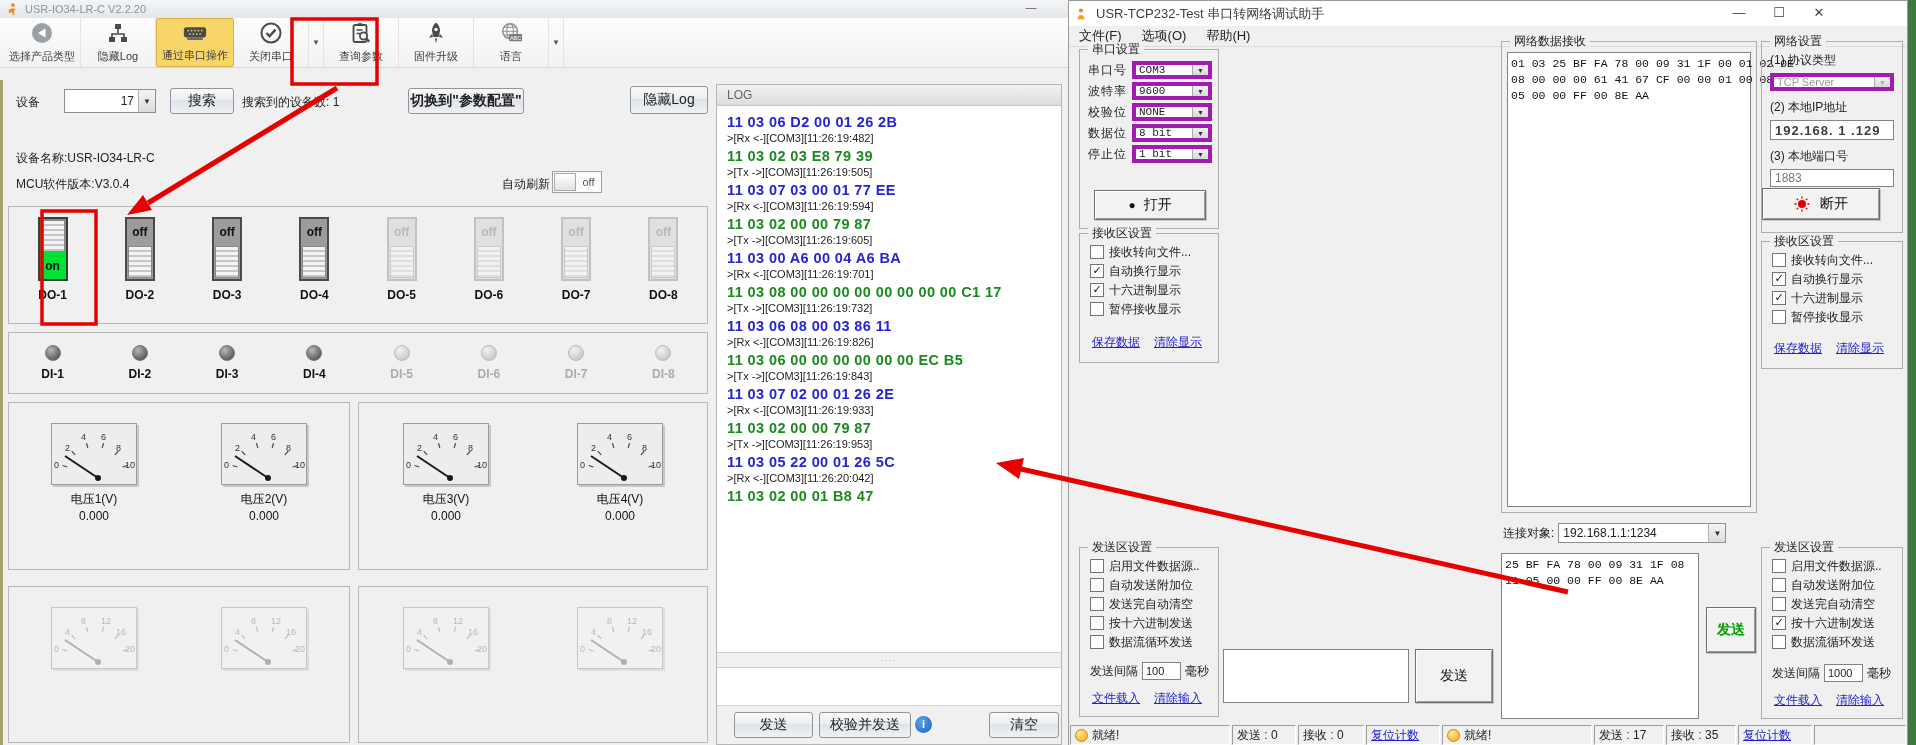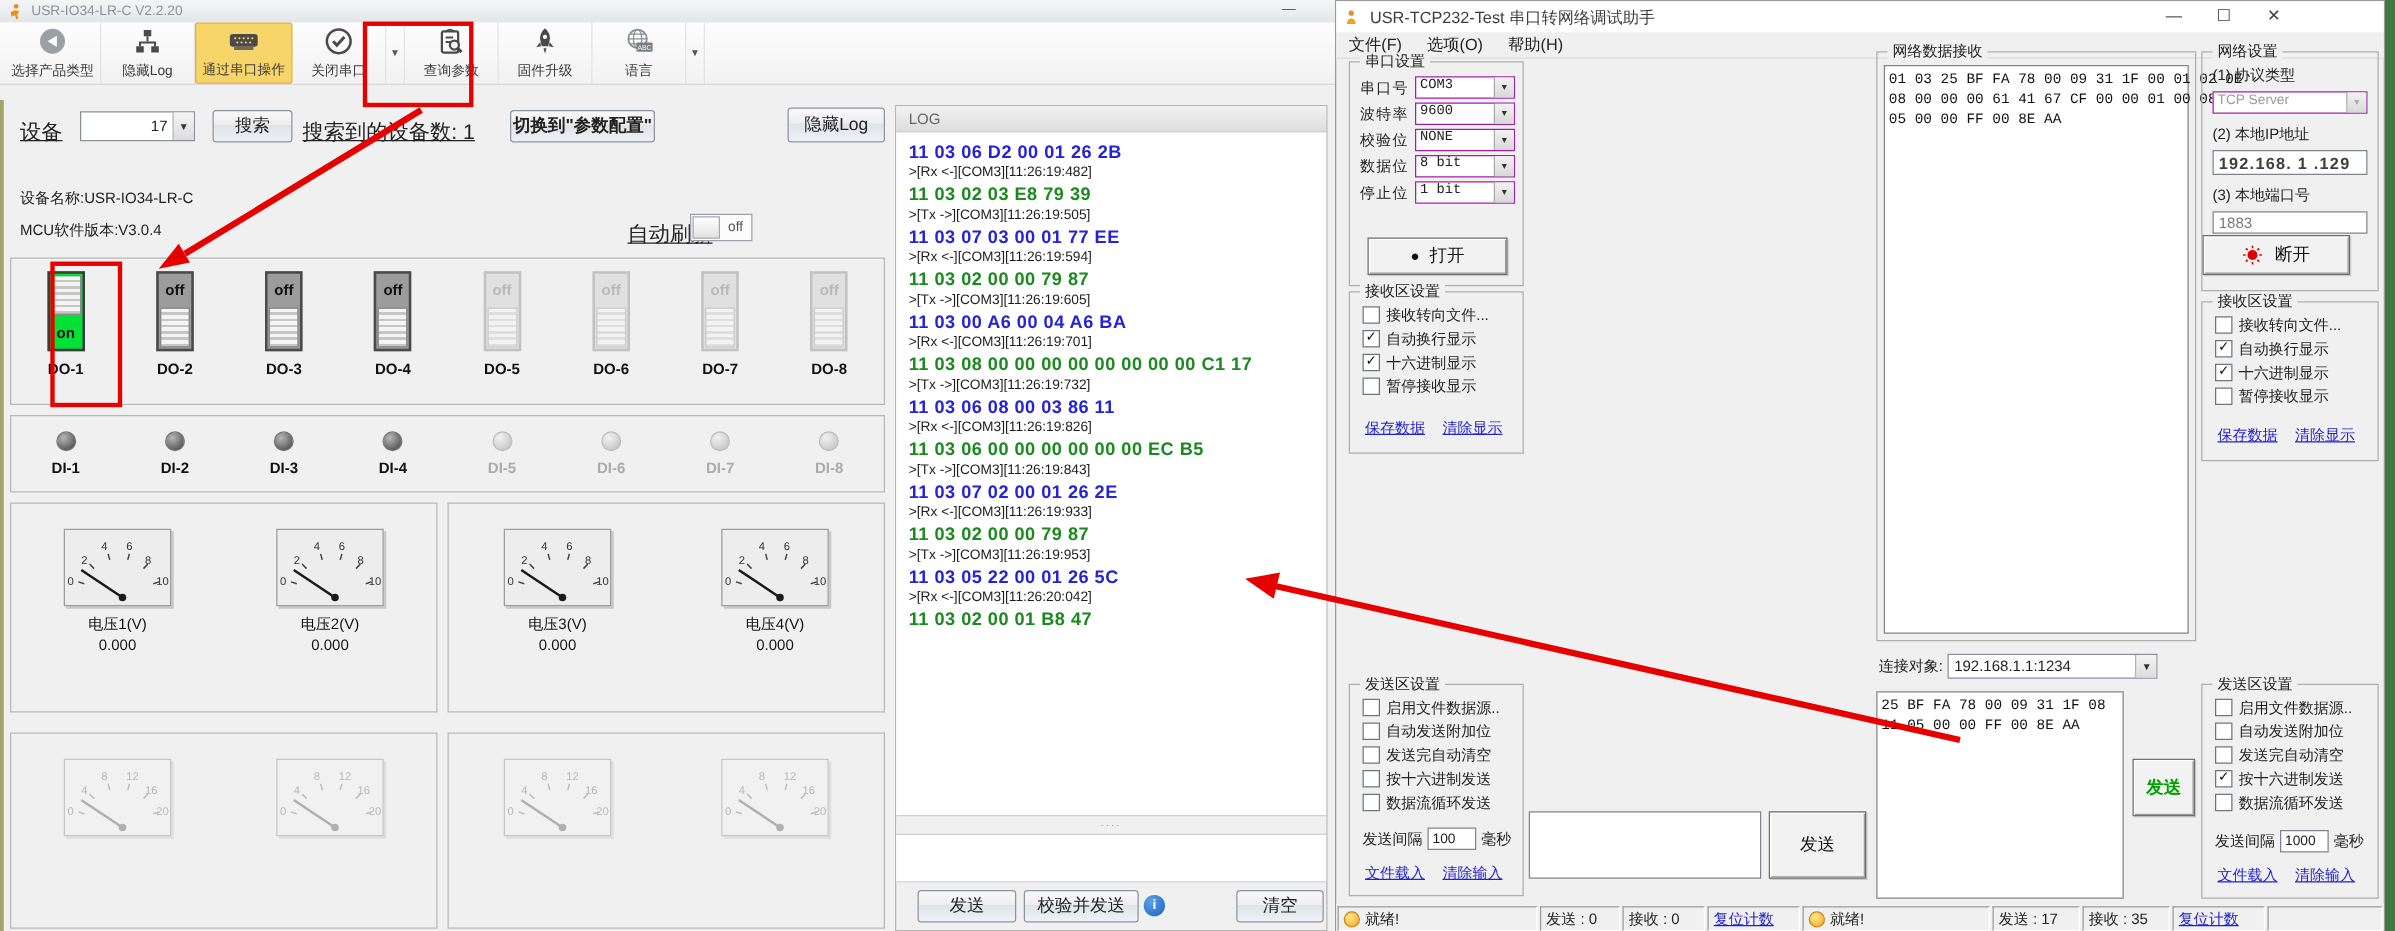--- a/index.html
+++ b/index.html
@@ -17,21 +17,21 @@
   .appicon{width:14px;height:14px;margin-left:5px;display:inline-block;}
   .minbtn{position:absolute;right:22px;top:1px;width:30px;height:15px;color:#555;font-size:11px;text-align:center;line-height:13px;}
   .l-toolbar{position:absolute;left:0;top:18px;width:100%;height:50px;background:linear-gradient(#fdfdfd,#f2f2f2);border-bottom:1px solid #d8d8d8;display:flex;align-items:stretch;padding-left:4px;box-sizing:border-box;}
   .tbtn{min-width:64px;padding:2px 5px 1px 5px;display:flex;flex-direction:column;align-items:center;justify-content:space-between;border-right:1px solid #e4e4e4;cursor:default;}
   .tbtn .ticon{height:26px;display:flex;align-items:center;}
   .tbtn .ticon svg{width:24px;height:24px;}
   .tbtn .tlabel{font-size:11px;color:#3c3c3c;white-space:nowrap;padding-bottom:2px;}
   .tbtn.active{background:#f7d568;border:1px solid #dfb145;border-radius:2px;}
   .tcaret{width:14px;display:flex;align-items:center;justify-content:center;font-size:8px;color:#555;border-right:1px solid #e4e4e4;}
   .l-row2{position:absolute;left:0;top:80px;width:714px;height:42px;}
-  .lab12{font-size:17px;color:#222;text-decoration:underline;}
+  .lab12{font-size:12px;color:#222;}
   .combo{position:absolute;background:#fff;border:1px solid #8a8f96;display:flex;align-items:center;box-sizing:border-box;}
   .combo .cval{flex:1;font-size:12px;color:#222;padding:0 4px;text-align:right;}
   .combo .cval.left{text-align:left;}
   .combo .carrow{width:16px;align-self:stretch;background:linear-gradient(#f4f4f4,#dcdcdc);border-left:1px solid #aeb2b8;font-size:8px;color:#333;display:flex;align-items:center;justify-content:center;}
   .btn7{background:linear-gradient(#f9f9f9,#eeeeee 45%,#dfe3e8 46%,#eef1f5);border:1px solid #8e959d;border-radius:3px;font-size:14px;color:#222;display:flex;align-items:center;justify-content:center;box-sizing:border-box;}
   .sec-header{position:absolute;left:0;width:714px;height:18px;background:linear-gradient(#efefef,#dcdcdc);border-top:1px solid #cfcfcf;border-bottom:1px solid #c6c6c6;font-size:12px;color:#444;line-height:18px;padding-left:16px;box-sizing:border-box;}
   .dev-line{position:absolute;left:16px;font-size:12px;color:#222;}
   .toggle{position:absolute;width:48px;height:20px;background:#fbfbfb;border:1px solid #9aa0a6;display:flex;align-items:center;}
   .toggle .thandle{width:20px;height:16px;margin-left:1px;background:linear-gradient(#ffffff,#e2e2e2);border:1px solid #a8a8a8;}
   .toggle .tstate{flex:1;text-align:center;font-size:11px;color:#555;}
@@ -78,21 +78,21 @@
   #right-app{left:1068px;width:840px;border:1px solid #9a9a9a;box-sizing:border-box;}
   .r-titlebar{position:absolute;left:0;top:0;width:100%;height:25px;background:#ffffff;display:flex;align-items:center;}
   .r-title{font-size:13px;color:#3c3c3c;margin-left:8px;}
   .winbtn{position:absolute;top:0;width:40px;height:24px;text-align:center;line-height:24px;font-size:13px;color:#444;}
   .r-menubar{position:absolute;left:0;top:25px;width:100%;height:20px;background:#f0f0f0;border-bottom:1px solid #dcdcdc;display:flex;align-items:center;}
   .menu-item{font-size:13px;color:#222;padding:0 10px;}
   .group{position:absolute;border:1px solid #aeaeae;box-sizing:border-box;}
   .legend{position:absolute;top:-8px;left:8px;background:#f0f0f0;padding:0 4px;font-size:12px;color:#222;line-height:14px;}
   .srow{display:flex;align-items:center;margin:3px 6px 0 8px;height:18px;}
   .slab{width:44px;font-size:12px;color:#222;letter-spacing:1px;white-space:nowrap;}
-  .scombo{flex:1;height:18px;background:#fff;border:1px solid #a21caf;display:flex;align-items:flex-start;box-sizing:border-box;}
+  .scombo{flex:1;height:18px;background:#fff;border:4px solid #a21caf;display:flex;align-items:center;box-sizing:border-box;}
   .scombo .sval{flex:1;font-size:11px;color:#222;padding-left:3px;font-family:"Liberation Mono","DejaVu Sans Mono",monospace;}
   .scombo .sarrow{width:15px;align-self:stretch;background:linear-gradient(#f2f2f2,#d8d8d8);border-left:1px solid #aaa;font-size:7px;color:#333;display:flex;align-items:center;justify-content:center;}
   .btn3d{background:#f2f2f2;border:1px solid #6f6f6f;box-shadow:inset 1px 1px 0 #ffffff,inset -1px -1px 0 #9c9c9c,1px 1px 0 #c9c9c9;display:flex;align-items:center;justify-content:center;font-size:14px;color:#111;box-sizing:border-box;}
   .opt{display:flex;align-items:center;margin:5px 0 0 10px;height:14px;}
   .cb{width:12px;height:12px;background:#fff;border:1px solid #6f7478;margin-right:5px;font-size:11px;line-height:11px;text-align:center;color:#111;font-weight:bold;flex:none;}
   .olab{font-size:12px;color:#222;white-space:nowrap;}
   .links{position:absolute;left:12px;display:flex;gap:14px;}
   .link{font-size:12px;color:#2222cc;text-decoration:underline;white-space:nowrap;}
   .whitebox{position:absolute;background:#fff;border:1px solid #7f848a;box-sizing:border-box;}
   .hex{font-family:"Liberation Mono","DejaVu Sans Mono",monospace;font-size:11.5px;color:#111;white-space:pre;line-height:16px;padding:3px 0 0 3px;}

